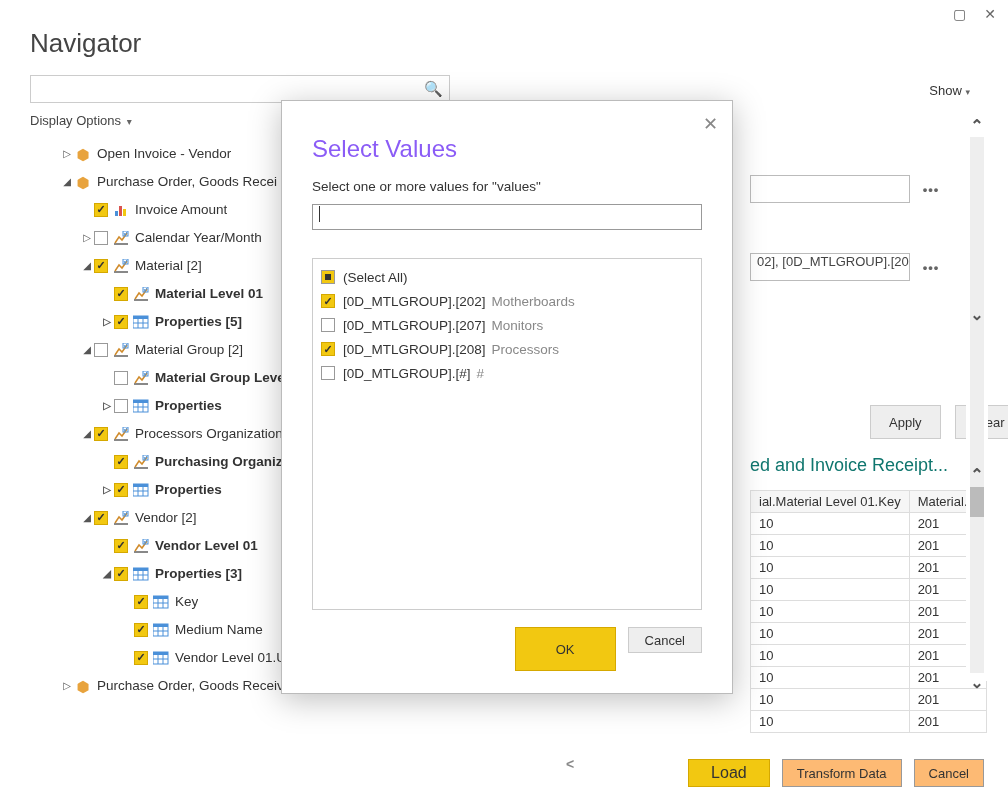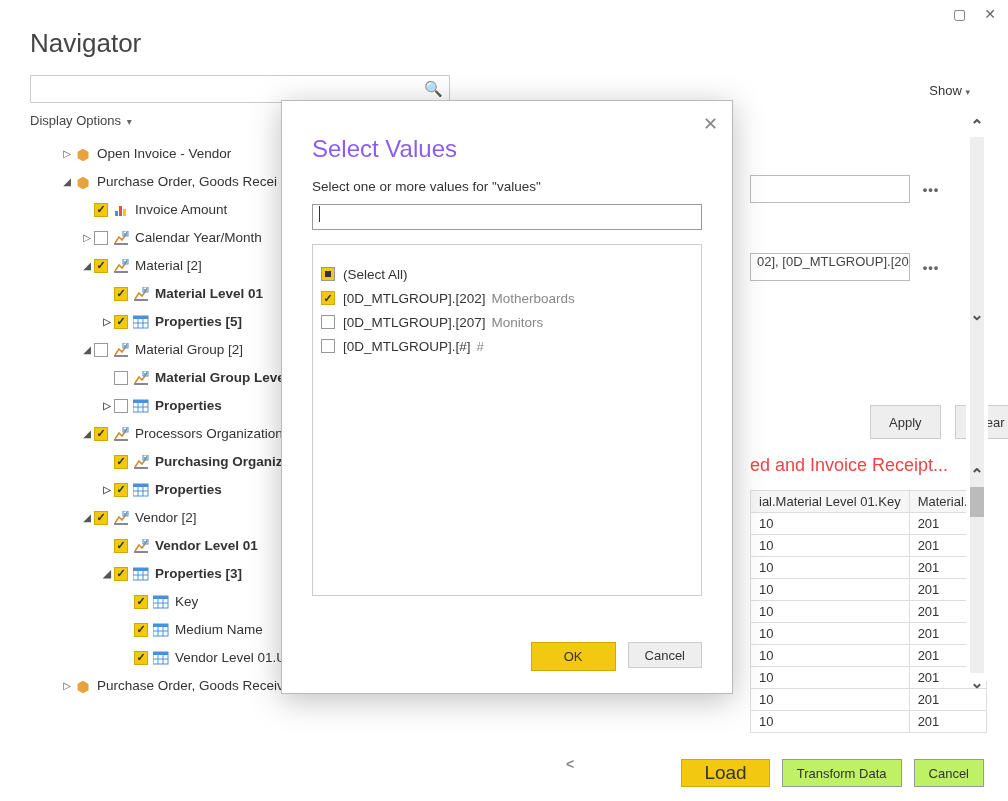--- a/index.html
+++ b/index.html
@@ -158,21 +158,21 @@
     padding: 16px 18px;
     font-size: 13px;
     display: inline-flex;
     align-items: center;
     cursor: pointer;
   }
   .section-header {
     position: absolute;
     top: 330px; left: 250px;
     font-size: 18px;
-    color: #ef4444;
+    color: #0f766e;
     display: flex;
     align-items: center;
     gap: 8px;
   }
   .data-table {
     position: absolute;
     top: 365px; left: 250px; right: 20px;
     border-collapse: collapse;
     font-size: 13px;
   }
@@ -245,26 +245,26 @@
   .footer {
     position: absolute;
     bottom: 14px; right: 24px;
     display: flex; gap: 12px;
   }
   .footer .btn-primary {
     background: #f2c811;
     border: 1px solid #d5a800;
     height: 28px;
     padding: 0 22px;
-    font-size: 19px;
+    font-size: 16px;
     display: inline-flex;
     align-items: center;
   }
   .footer .btn-secondary {
-    background: #bef264;
+    background: #fdba74;
     border: 1px solid #999;
     height: 28px;
     padding: 0 14px;
     font-size: 13px;
     display: inline-flex;
     align-items: center;
   }
 
   
   .modal {
@@ -303,24 +303,24 @@
     padding: 0 6px;
     font-size: 13px;
   }
   .modal-input .cursor {
     display: inline-block;
     width: 1px; height: 16px;
     background: #333;
     vertical-align: middle;
   }
   .modal-list {
-    margin: 14px 30px 0 30px;
+    margin: 28px 30px 0 30px;
     border: 1px solid #ccc;
     height: 352px;
-    padding: 17px 8px;
+    padding: 6px 8px;
     overflow: hidden;
   }
   .modal-item {
     display: flex;
     align-items: center;
     height: 24px;
     font-size: 13.5px;
   }
   .modal-item .code { color: #333; margin-right: 6px; }
   .modal-item .desc { color: #888; }
@@ -350,22 +350,22 @@
   .modal-chk.checked { background: #f2c811; border-color: #d5a800; color: #333; }
   .modal-chk.checked::after { content: "✓"; font-weight: bold; }
   .modal-footer {
     position: absolute;
     bottom: 22px; right: 30px;
     display: flex; gap: 12px;
   }
   .modal-footer .ok {
     background: #f2c811;
     border: 1px solid #d5a800;
-    height: 29px;
-    padding: 0 32px;
+    height: 44px;
+    padding: 0 40px;
     font-size: 13px;
     display: inline-flex; align-items: center;
   }
   .modal-footer .cancel {
     background: #eee;
     border: 1px solid #ccc;
     height: 26px;
     padding: 0 16px;
     font-size: 13px;
     display: inline-flex; align-items: center;
@@ -693,20 +693,25 @@
       </div>
       <div class="modal-item">
         <span class="modal-chk checked"></span>
         <span class="code">[0D_MTLGROUP].[202]</span>
         <span class="desc">Motherboards</span>
       </div>
       <div class="modal-item">
         <span class="modal-chk"></span>
         <span class="code">[0D_MTLGROUP].[207]</span>
         <span class="desc">Monitors</span>
+      </div>
+      <div class="modal-item">
+        <span class="modal-chk checked"></span>
+        <span class="code">[0D_MTLGROUP].[208]</span>
+        <span class="desc">Processors</span>
       </div>
       <div class="modal-item">
         <span class="modal-chk"></span>
         <span class="code">[0D_MTLGROUP].[#]</span>
         <span class="desc">#</span>
       </div>
     </div>
   <div class="modal-footer">
     <div class="ok">OK</div>
     <div class="cancel">Cancel</div>

